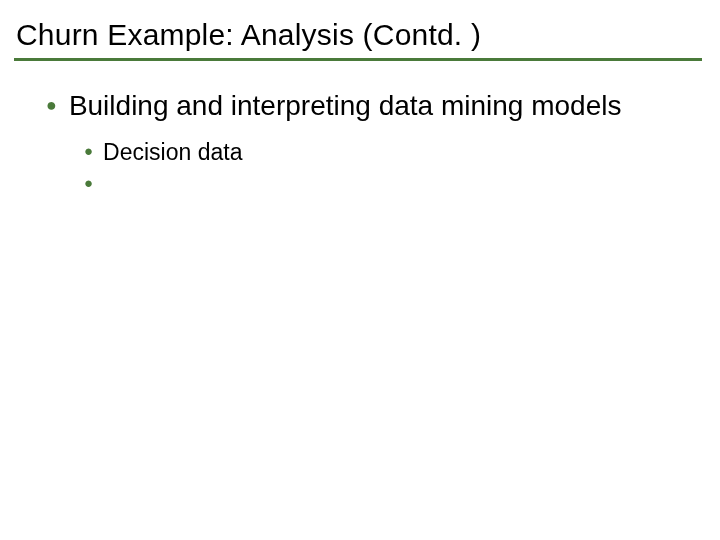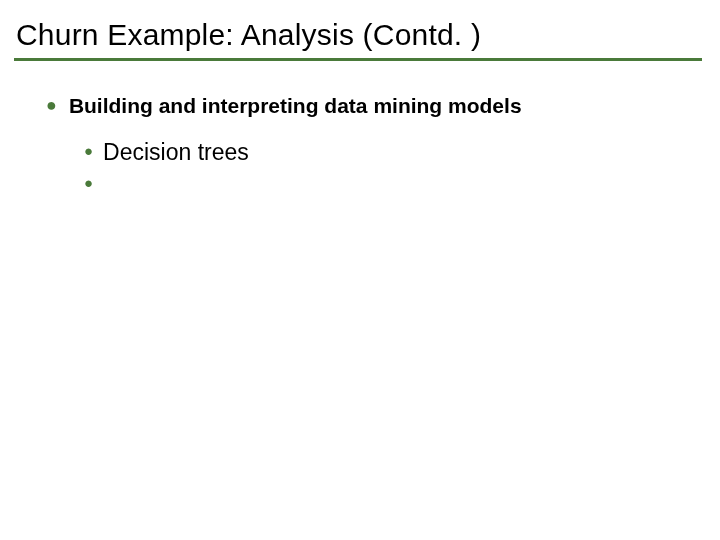--- a/index.html
+++ b/index.html
@@ -38,24 +38,23 @@
       margin-bottom: 4px;
     }
     .bullet-l1 .dot {
       color: #4a7a3a;
       font-size: 18px;
       line-height: 32px;
       margin-right: 12px;
       margin-left: 20px;
     }
     .bullet-l1 .text {
-      font-size: 21px;
+      font-size: 28px;
       line-height: 34px;
       max-width: 600px;
-      font-weight: bold;
     }
     .sub-list {
       margin-top: 14px;
       padding-left: 58px;
     }
     .bullet-l2 {
       display: flex;
       align-items: flex-start;
       margin-bottom: 2px;
     }
@@ -77,19 +76,19 @@
 <div class="underline"></div>
 
 <div class="content">
   <div class="bullet-l1">
     <span class="dot">●</span>
     <span class="text">Building and interpreting data mining models</span>
   </div>
   <div class="sub-list">
     <div class="bullet-l2">
       <span class="dot">●</span>
-      <span class="text">Decision trees</span>
+      <span class="text">Decision data</span>
     </div>
     <div class="bullet-l2">
       <span class="dot">●</span>
     </div>
   </div>
 </div>
 
 </body></html>

